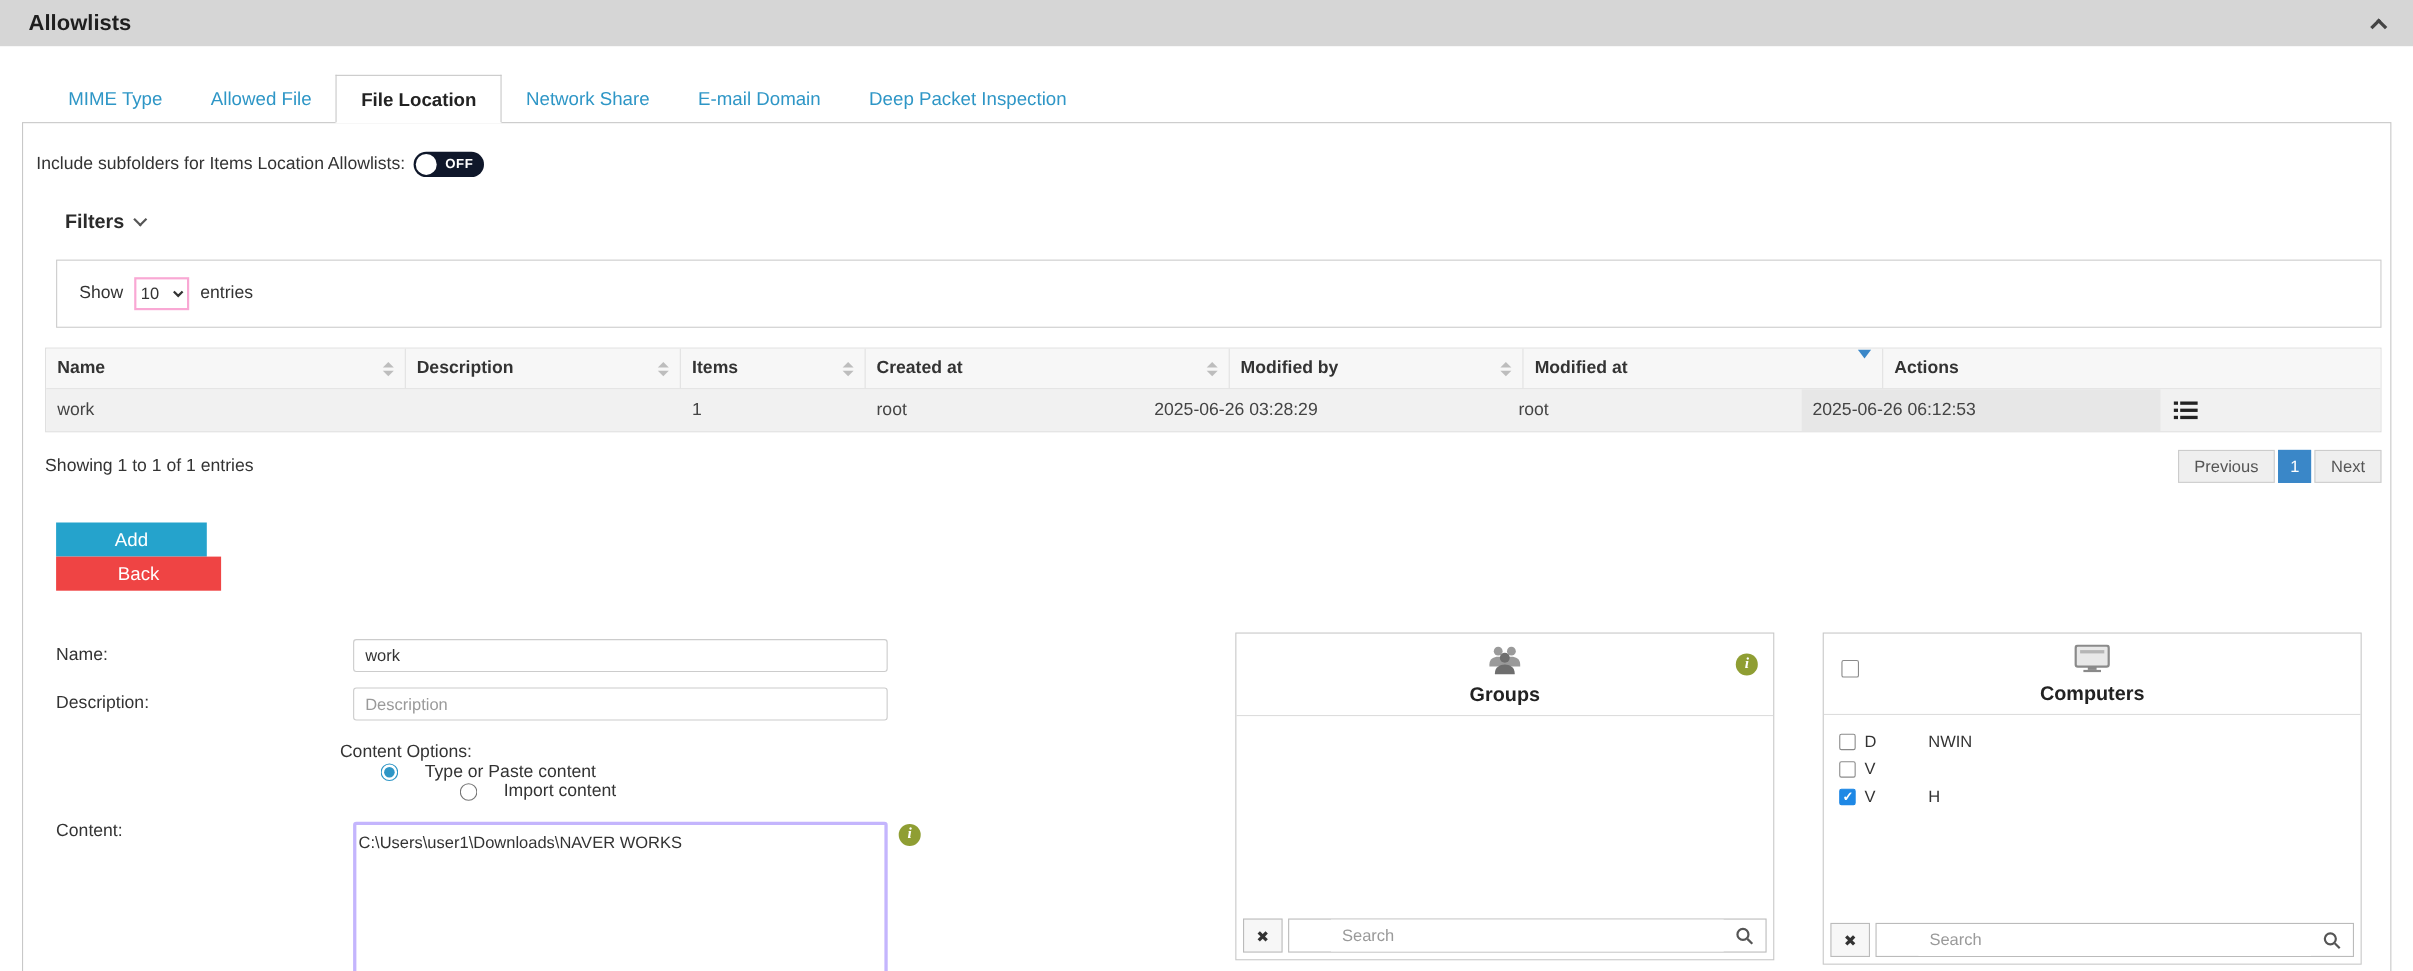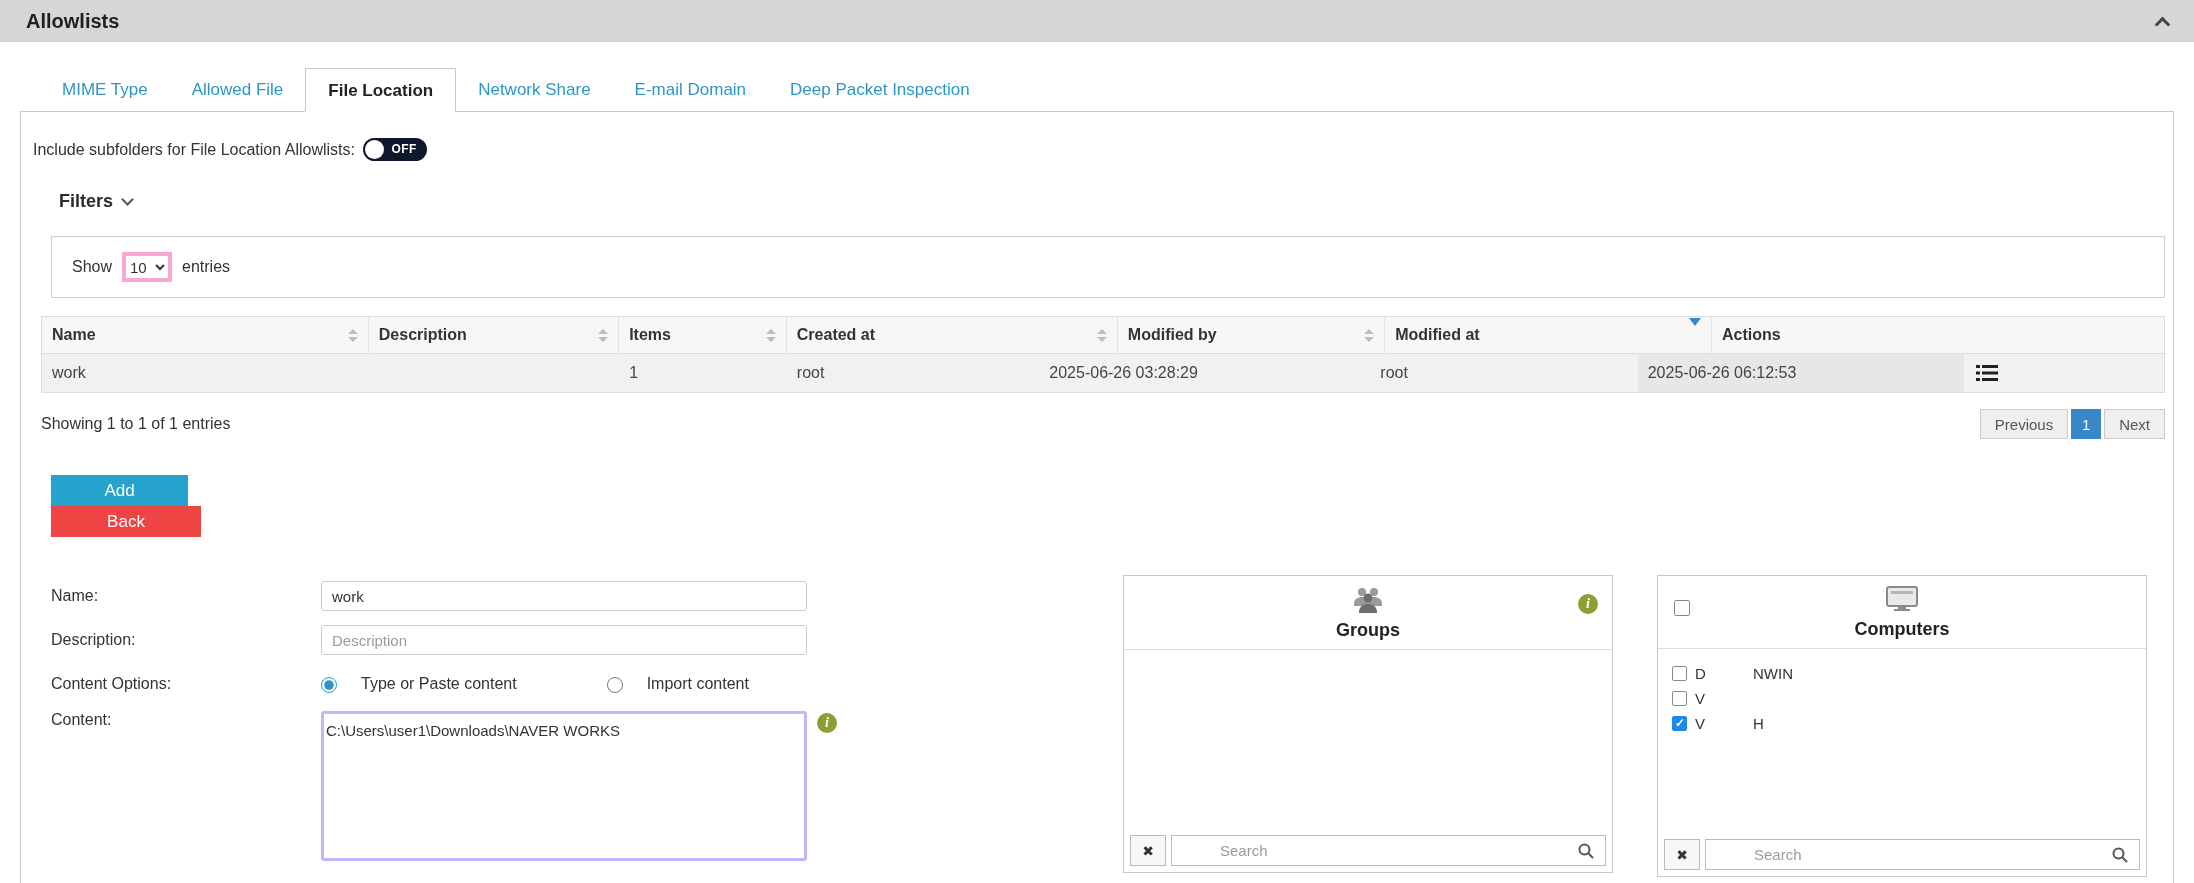--- a/index.html
+++ b/index.html
@@ -80,21 +80,21 @@
     border-right: 2px solid #555; border-bottom: 2px solid #555;
     transform: rotate(45deg); margin-top: -5px;
   }
 
   .show-box {
     margin: 24px 8px 0 30px;
     border: 1px solid #ccc; height: 62px;
     display: flex; align-items: center; padding-left: 20px; gap: 10px;
   }
   .show-box select {
-    height: 30px; min-width: 50px; font-size: 15px; border: 4px solid #f9a8d4;
+    height: 30px; min-width: 50px; font-size: 15px; border: 2px solid #f9a8d4;
     background: #fff; font-family: inherit; color: #333;
   }
 
   
   .dtable { margin: 18px 8px 0 20px; border: 1px solid #ddd; font-size: 16px; }
   .thead { display: flex; background: #f7f7f7; border-bottom: 1px solid #ddd; }
   .th {
     display: flex; align-items: center; font-weight: bold; color: #333;
     padding: 9px 10px; border-right: 1px solid #e2e2e2; cursor: pointer;
   }
@@ -139,22 +139,22 @@
   .bottom { position: relative; margin: 38px 8px 0 30px; height: 316px; }
 
   .form { position: absolute; left: 0; top: 6px; }
   .frow { display: flex; align-items: center; margin-bottom: 14px; }
   .flabel { width: 270px; font-size: 16px; color: #333; flex: none; }
   .txt {
     width: 486px; height: 30px; border: 1px solid #ccc; border-radius: 3px;
     padding: 0 10px; font-size: 15px; font-family: inherit; color: #333;
   }
   input::placeholder, textarea::placeholder { color: #9a9a9a; }
-  .radios-row { margin-top: 20px; margin-bottom: 18px; }
-  .radio { display: flex; align-items: flex-end; gap: 24px; font-size: 16px; cursor: pointer; }
+  .radios-row { margin-top: 20px; margin-bottom: 18px; flex-direction: column; }
+  .radio { display: flex; align-items: center; gap: 24px; font-size: 16px; cursor: pointer; }
   .radio input { width: 16px; height: 16px; accent-color: #2e96c6; margin: 0; cursor: pointer; }
   .radio + .radio { margin-left: 90px; }
   .content-row { align-items: flex-start; }
   .content-ta {
     width: 486px; height: 150px; border: 3px solid #c4b5fd; border-radius: 3px;
     padding: 8px 2px; font-size: 15px; font-family: inherit; color: #333; resize: none;
   }
   .info-icon {
     width: 20px; height: 20px; border-radius: 50%; background: #8f9e33; color: #fff;
     font-size: 14px; font-weight: bold; font-style: italic;
@@ -223,21 +223,21 @@
   <div class="tab">Allowed File</div>
   <div class="tab active">File Location</div>
   <div class="tab">Network Share</div>
   <div class="tab">E-mail Domain</div>
   <div class="tab">Deep Packet Inspection</div>
 </div>
 
 <div class="panel">
 
   <div class="row-subfolders">
-    <span>Include subfolders for File Location Allowlists:</span>
+    <span>Include subfolders for Items Location Allowlists:</span>
     <span class="toggle">
       <span class="knob"></span>
       <span class="toggle-text">OFF</span>
     </span>
   </div>
 
   <div class="filters">
     <span>Filters</span>
     <span class="chev-down"></span>
   </div>

